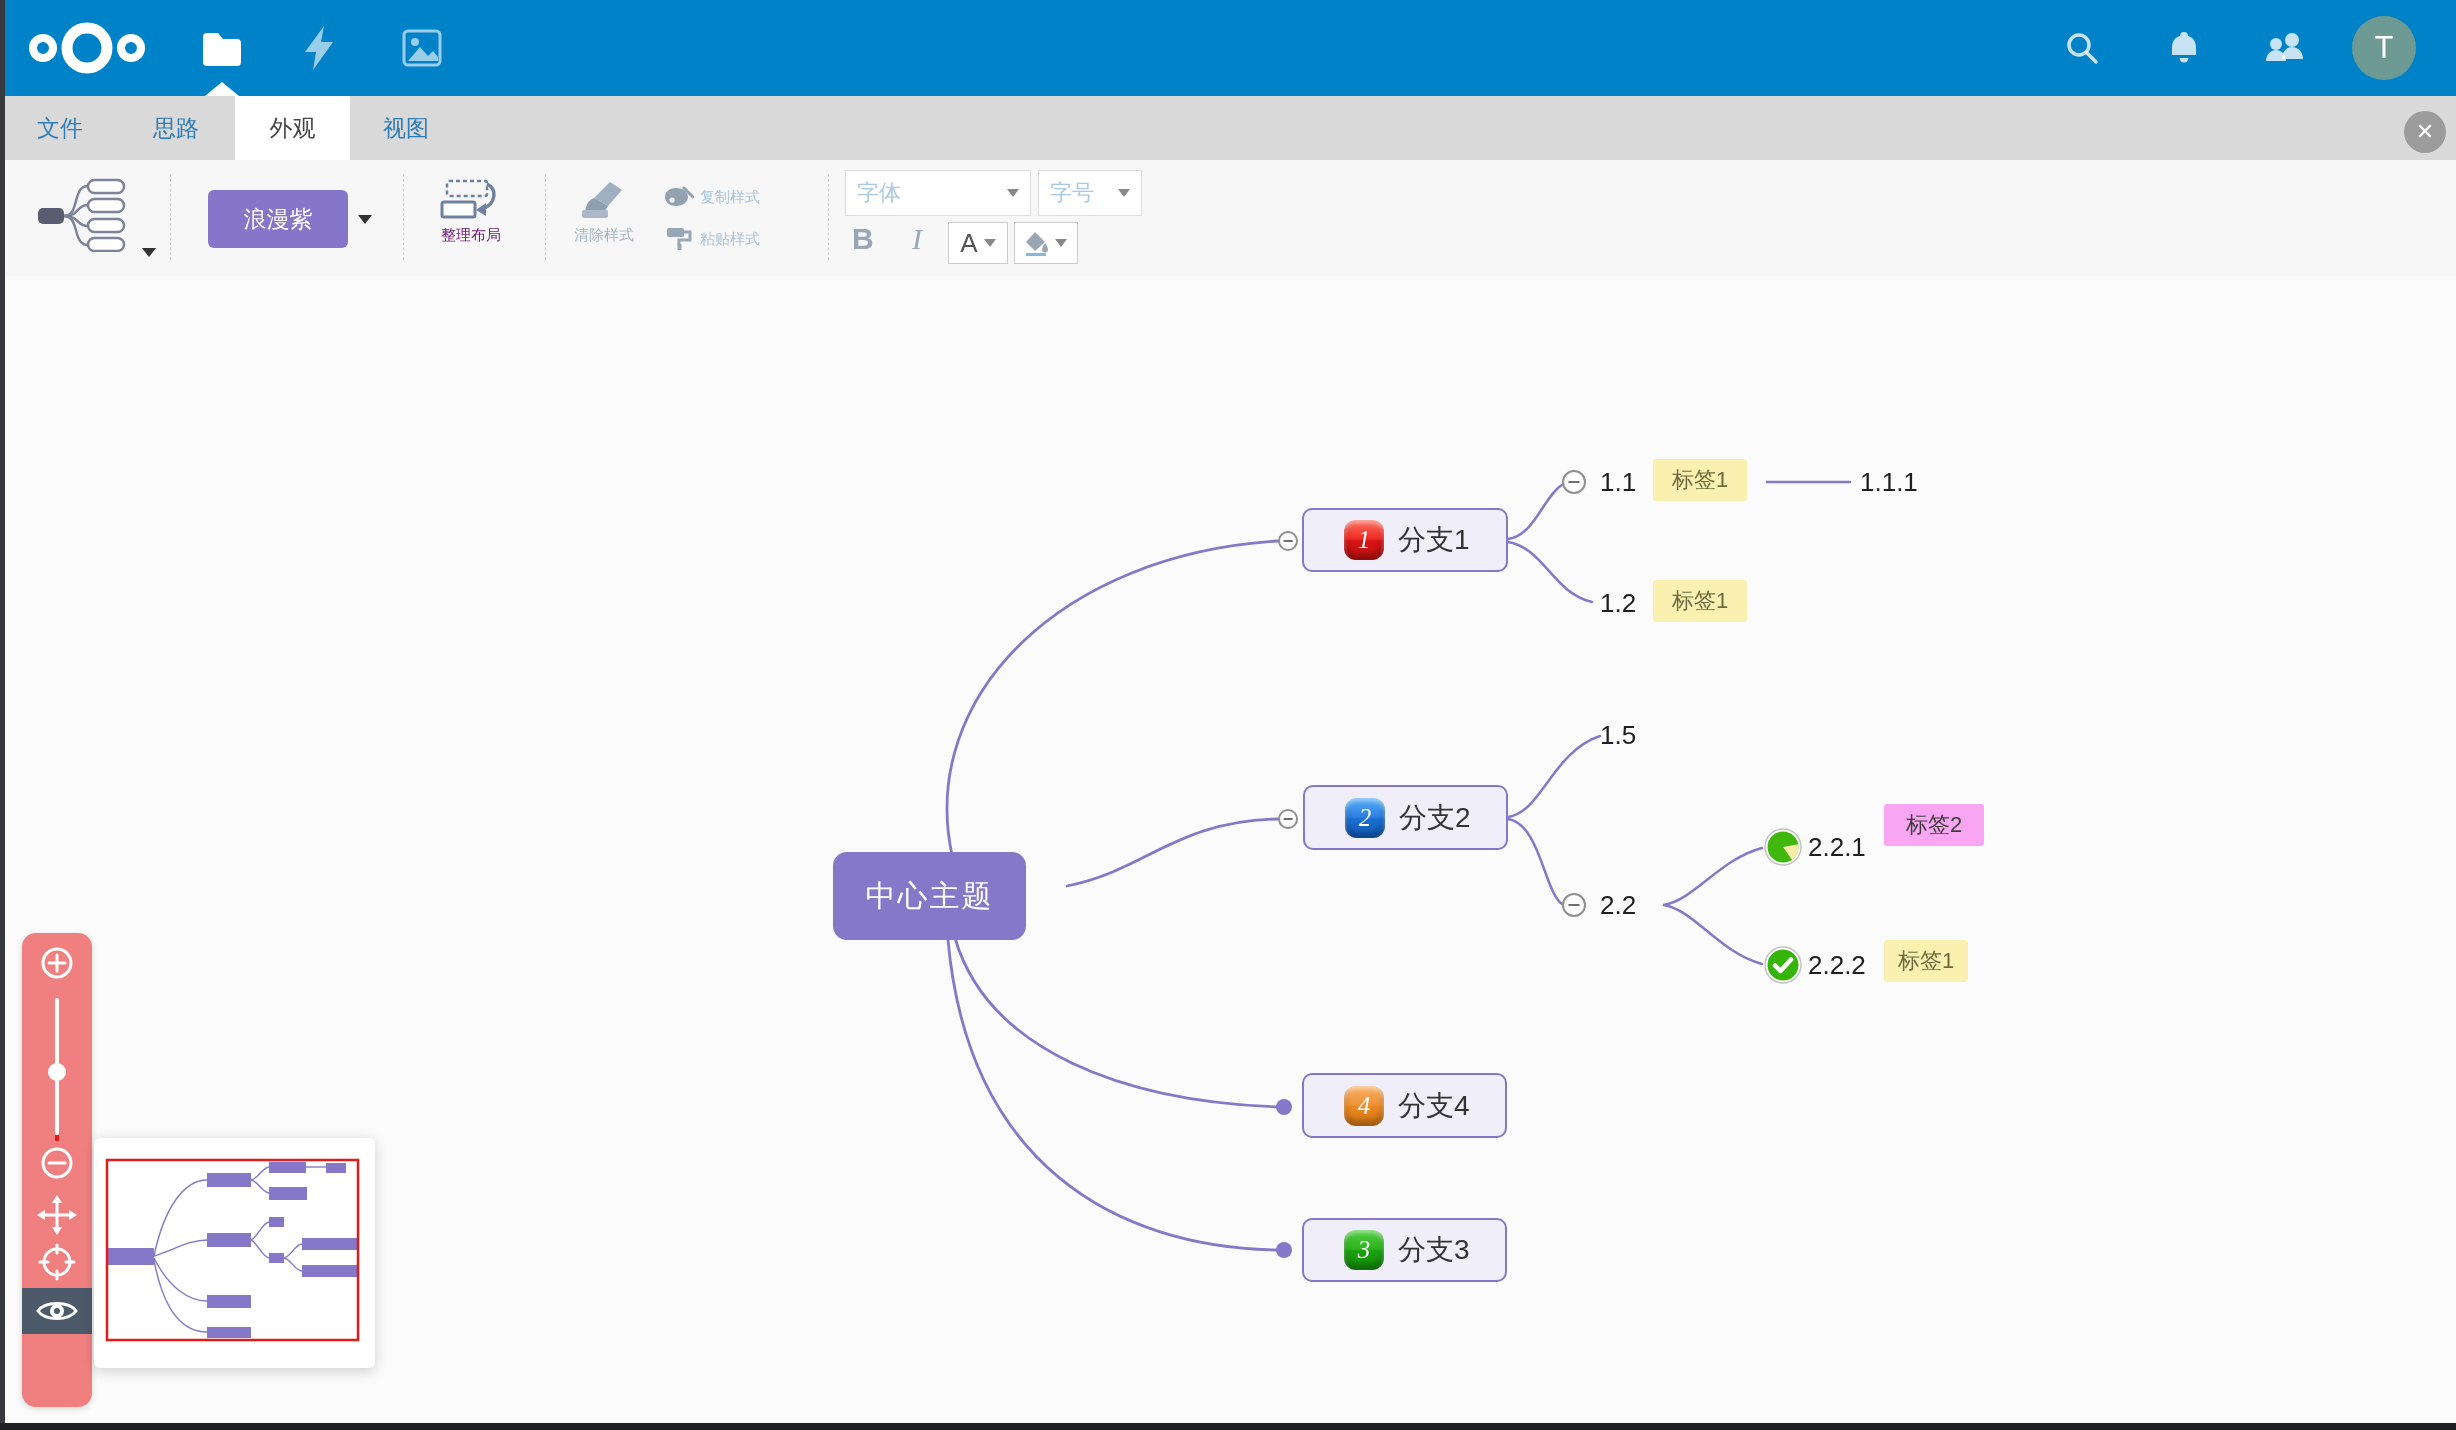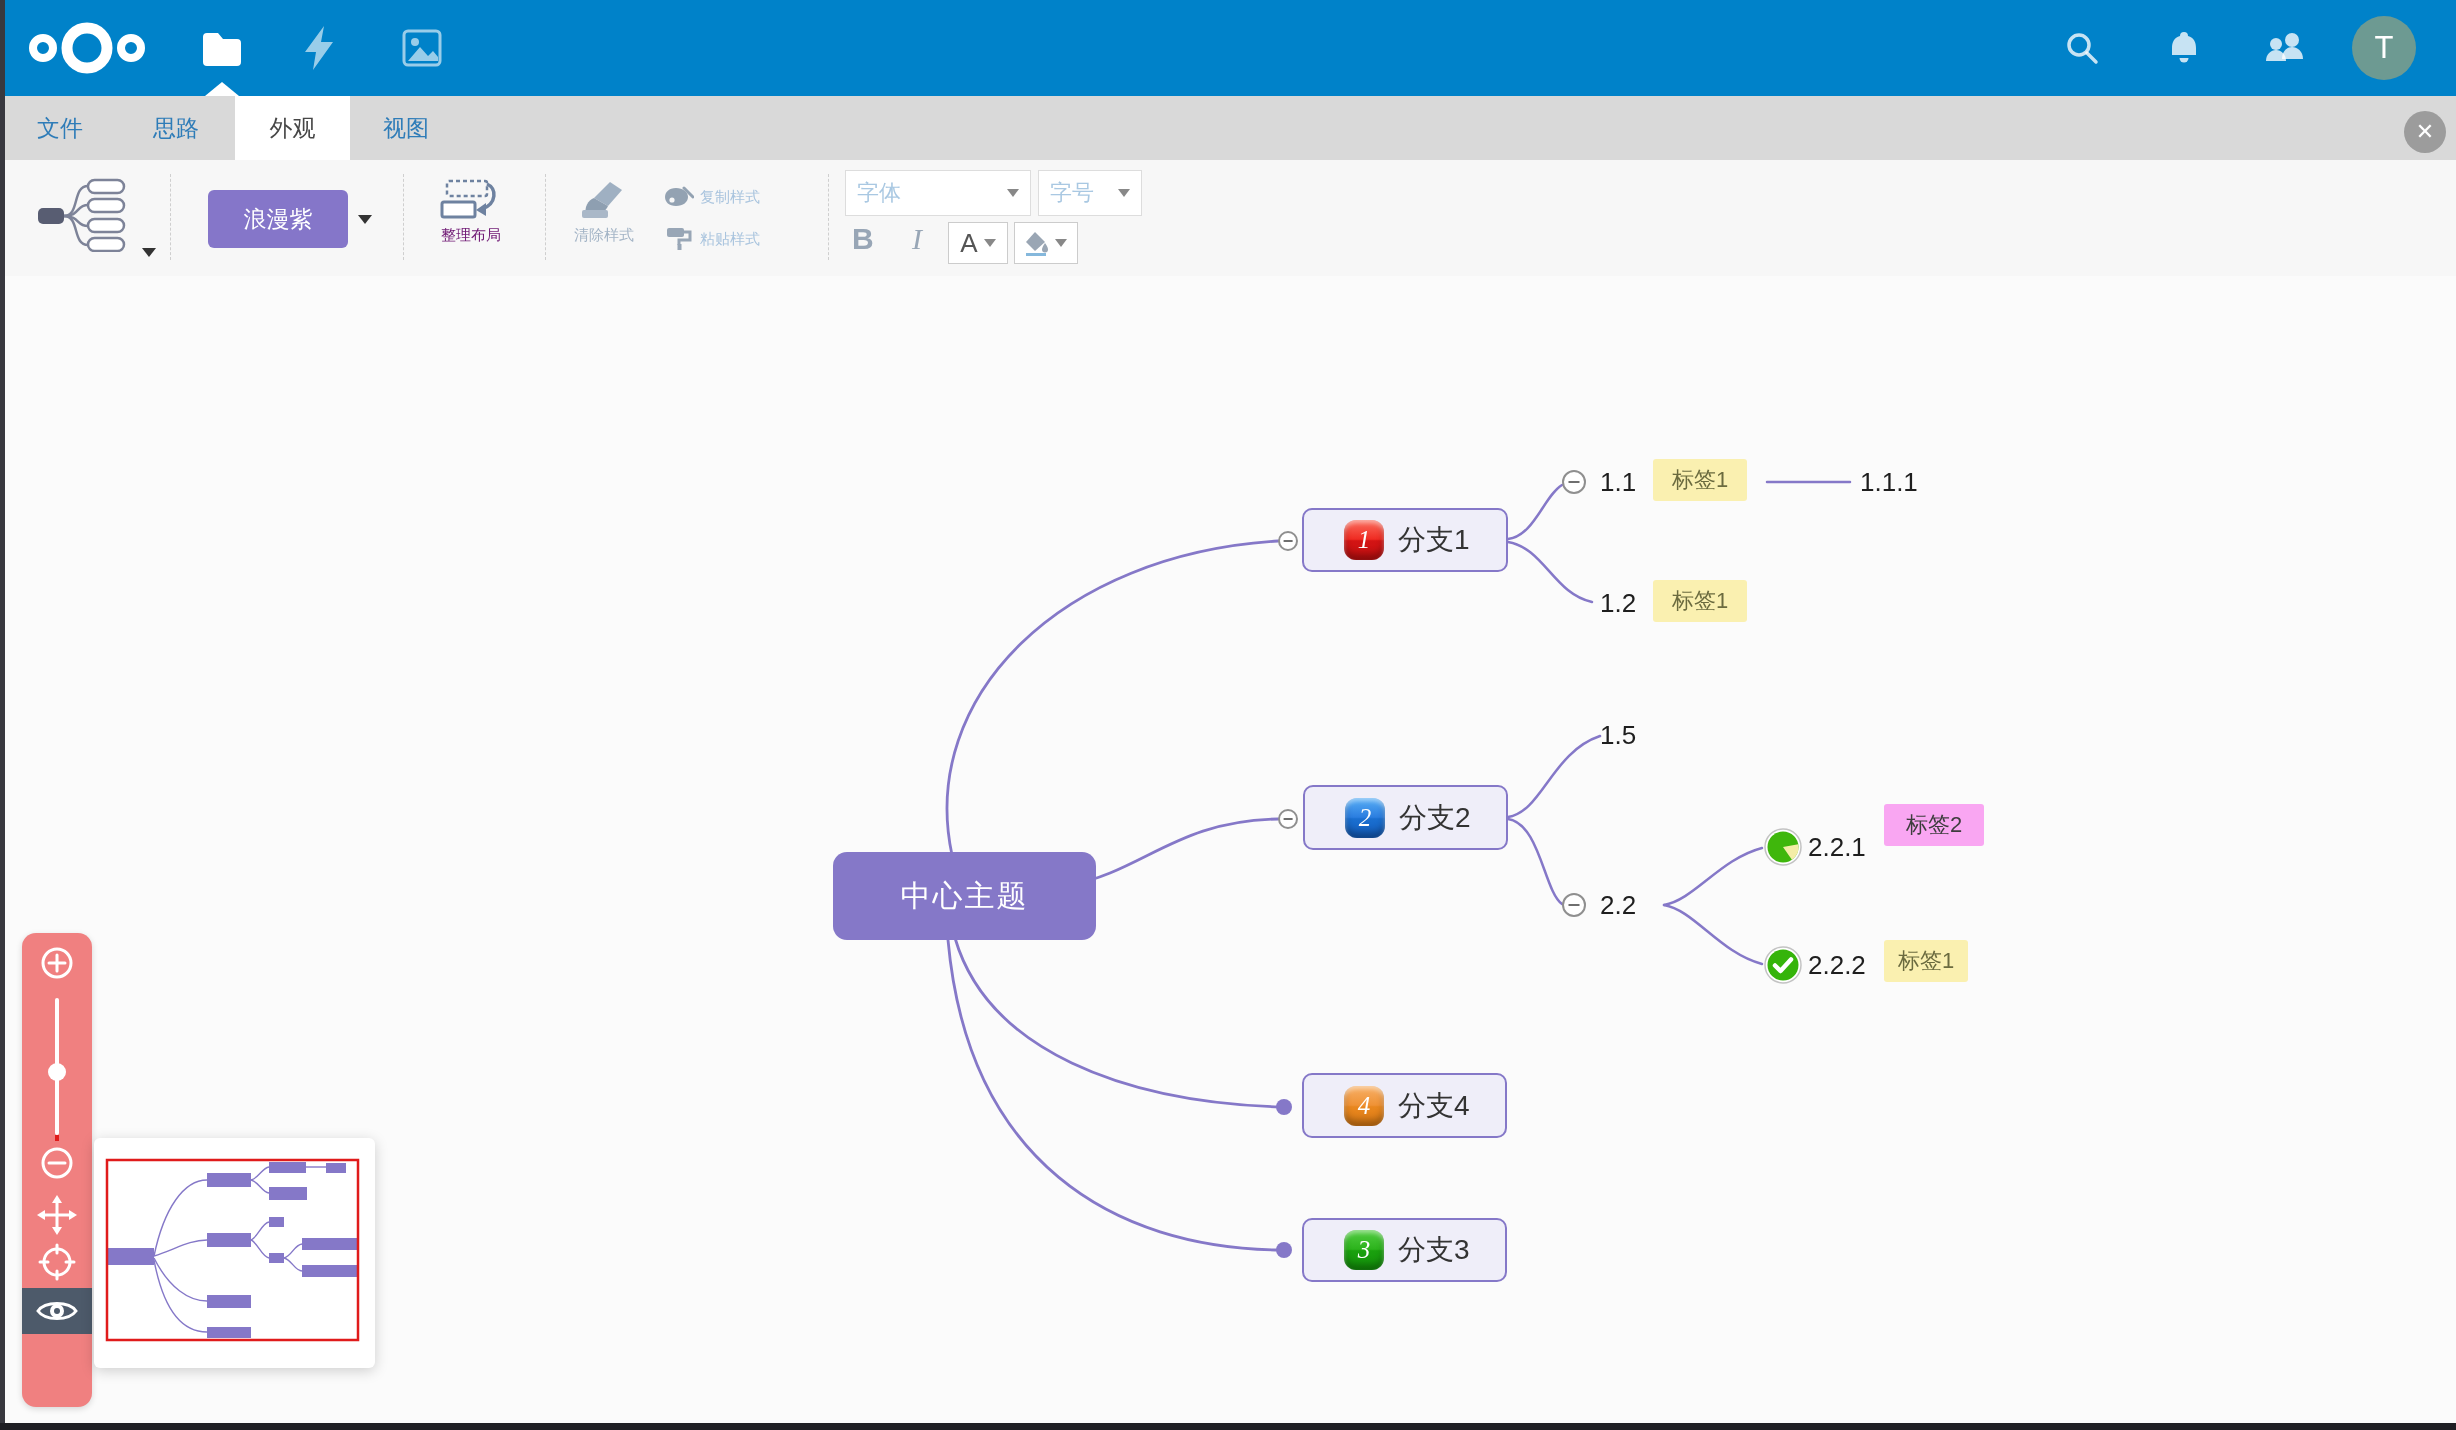--- a/index.html
+++ b/index.html
@@ -232,21 +232,21 @@
         <path d="M 1508,263 C 1534,260 1544,220 1562,209"></path>
         <path d="M 1508,266 C 1544,272 1554,318 1592,326"></path>
         <path d="M 1508,541 C 1542,536 1552,476 1600,460"></path>
         <path d="M 1508,543 C 1540,548 1544,615 1562,628"></path>
         <path d="M 1664,629 C 1694,624 1720,583 1762,572"></path>
         <path d="M 1664,629 C 1694,634 1720,677 1762,688"></path>
         <line x1="1767" y1="206" x2="1850" y2="206"></line>
       </g>
     </svg>
 
-    <div class="node root" style="left:833px;top:576px;width:263px;height:88px;">
+    <div class="node root" style="left:833px;top:576px;width:193px;height:88px;">
       <span>中心主题</span>
     </div>
 
     <div class="node" style="left:1302px;top:232px;width:206px;height:64px;">
       <span class="pri red">1</span>
       <span>分支1</span>
     </div>
     <div class="node" style="left:1303px;top:509px;width:205px;height:65px;">
       <span class="pri blue">2</span>
       <span>分支2</span>

